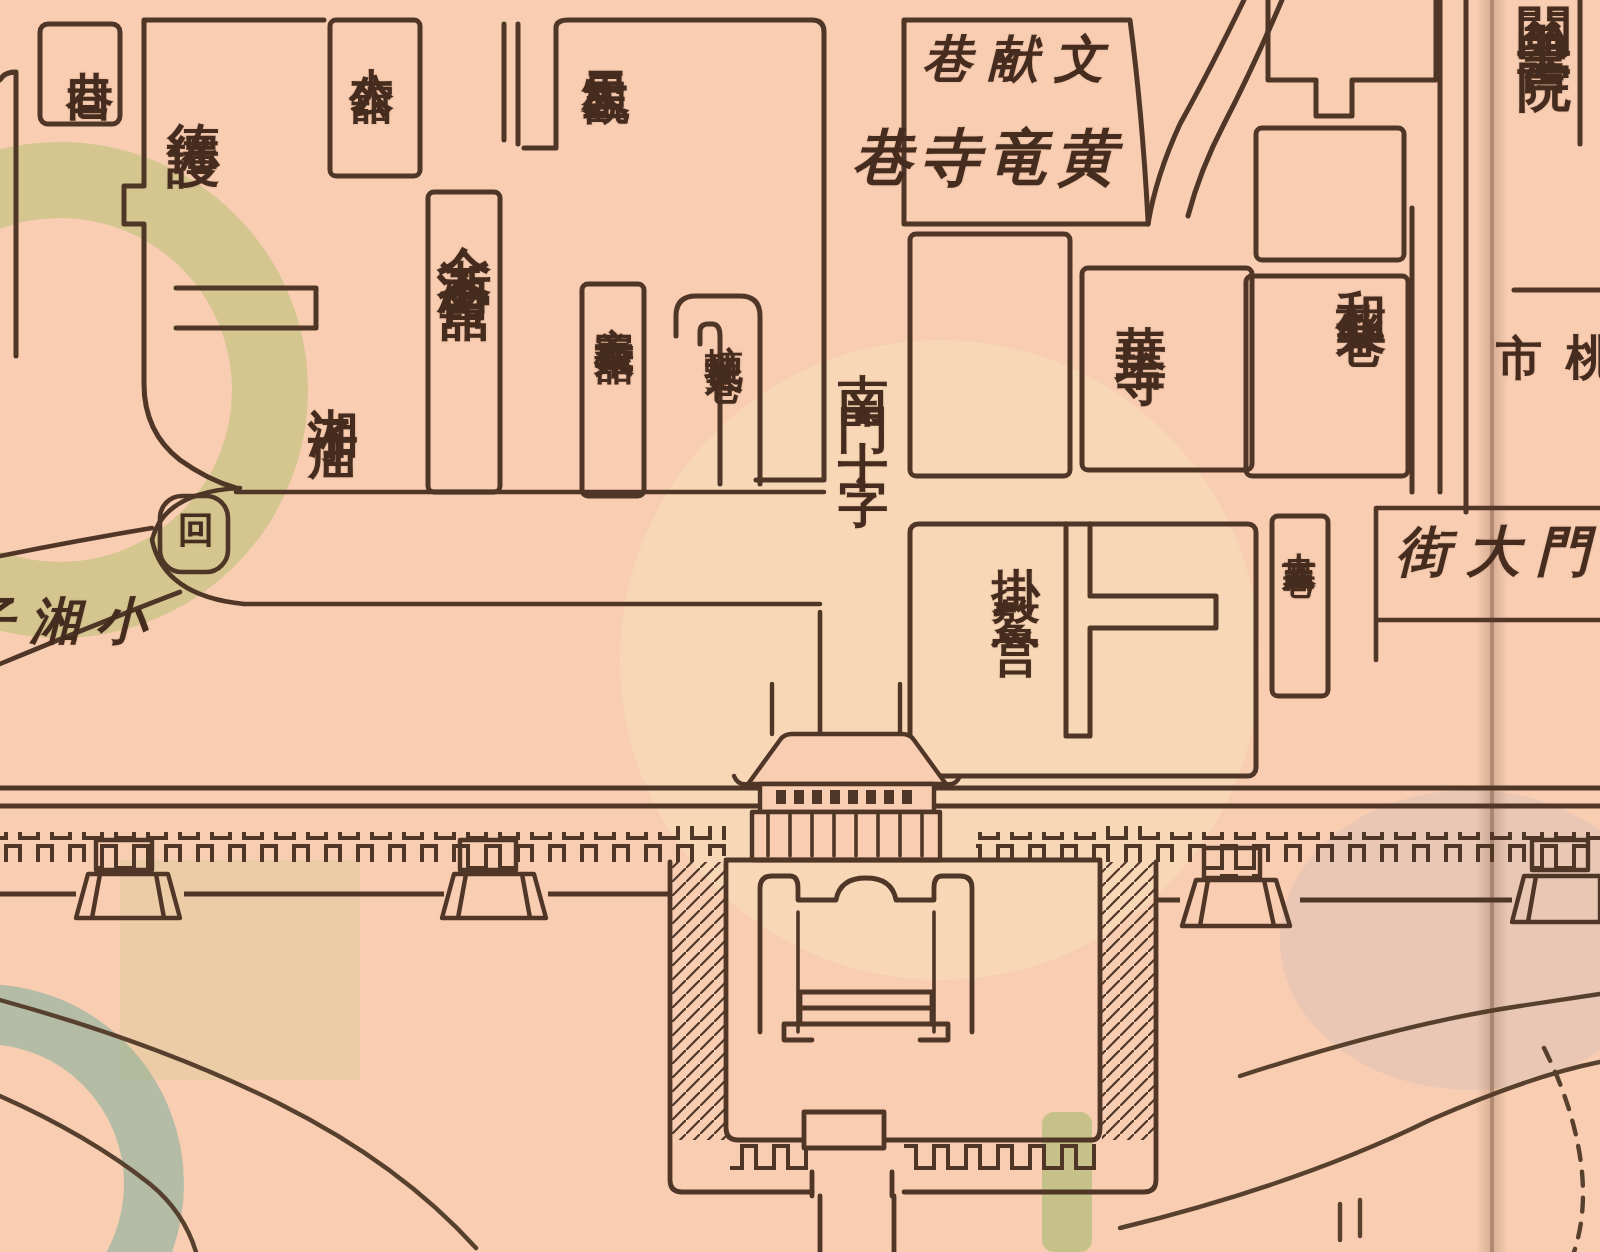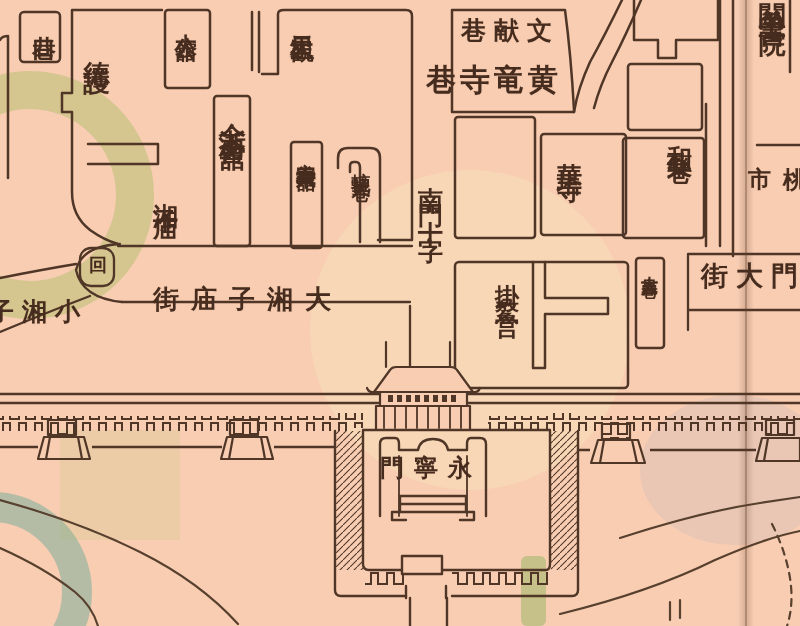--- a/index.html
+++ b/index.html
@@ -2,21 +2,21 @@
 <html><head>
 <meta charset="utf-8">
 <style>
   html,body{margin:0;padding:0;background:#888;}
   #stage{position:relative;width:800px;height:626px;overflow:hidden;
          background:#f8cdb2;font-family:"Liberation Serif","DejaVu Serif",serif;}
   #stage svg{position:absolute;left:0;top:0;}
   .lbl{position:absolute;color:#462c1e;font-weight:700;line-height:1.08;
        white-space:nowrap;text-shadow:0 0 1px rgba(120,70,40,.25);}
   .v{writing-mode:vertical-rl;text-orientation:upright;}
-  .rtl{direction:rtl;unicode-bidi:bidi-override;text-align:right;display:block;}
+  .rtl{direction:rtl;unicode-bidi:bidi-override;text-align:left;display:block;font-style:italic;}
   .tiny{line-height:1.0;}
 </style>
 </head>
 <body>
 
 <div id="stage">
 
 <svg width="800" height="626" viewBox="0 0 800 626">
   <defs>
     <pattern id="cren" width="16" height="15" patternUnits="userSpaceOnUse">
@@ -163,17 +163,15 @@
 <div class="lbl v" style="left:556px;top:142px;font-size:25px;letter-spacing:7px">華塔寺</div>
 <div class="lbl v" style="left:666px;top:124px;font-size:25px;letter-spacing:7px">和藥巷</div>
 <div class="lbl" style="left:748px;top:168px;font-size:23px">市</div>
 <div class="lbl" style="left:783px;top:168px;font-size:24px">桃</div>
 <div class="lbl v" style="left:757px;top:-18px;font-size:27px;letter-spacing:8px">關中書院</div>
 <div class="lbl rtl" style="left:698px;top:262px;width:108px;font-size:27px;letter-spacing:8px">門大街</div>
 <div class="lbl v" style="left:493px;top:264px;font-size:24px;letter-spacing:15px">掛鰲営</div>
 <div class="lbl v tiny" style="left:641px;top:262px;font-size:17px;letter-spacing:2px">大吉昌巷</div>
 <div class="lbl v" style="left:152px;top:184px;font-size:25px;letter-spacing:5px">湘子庙</div>
 <div class="lbl" style="left:89px;top:256px;font-size:18px">回</div>
-<div class="lbl rtl" style="left:148px;top:286px;width:195px;font-size:26px;letter-spacing:12px">大湘子庙街</div>
 <div class="lbl rtl" style="left:-18px;top:298px;width:106px;font-size:25px;letter-spacing:8px">小湘子</div>
-<div class="lbl rtl" style="left:386px;top:456px;width:96px;font-size:24px;letter-spacing:10px">永寧門</div>
 
 </div>
 
 </body></html>

